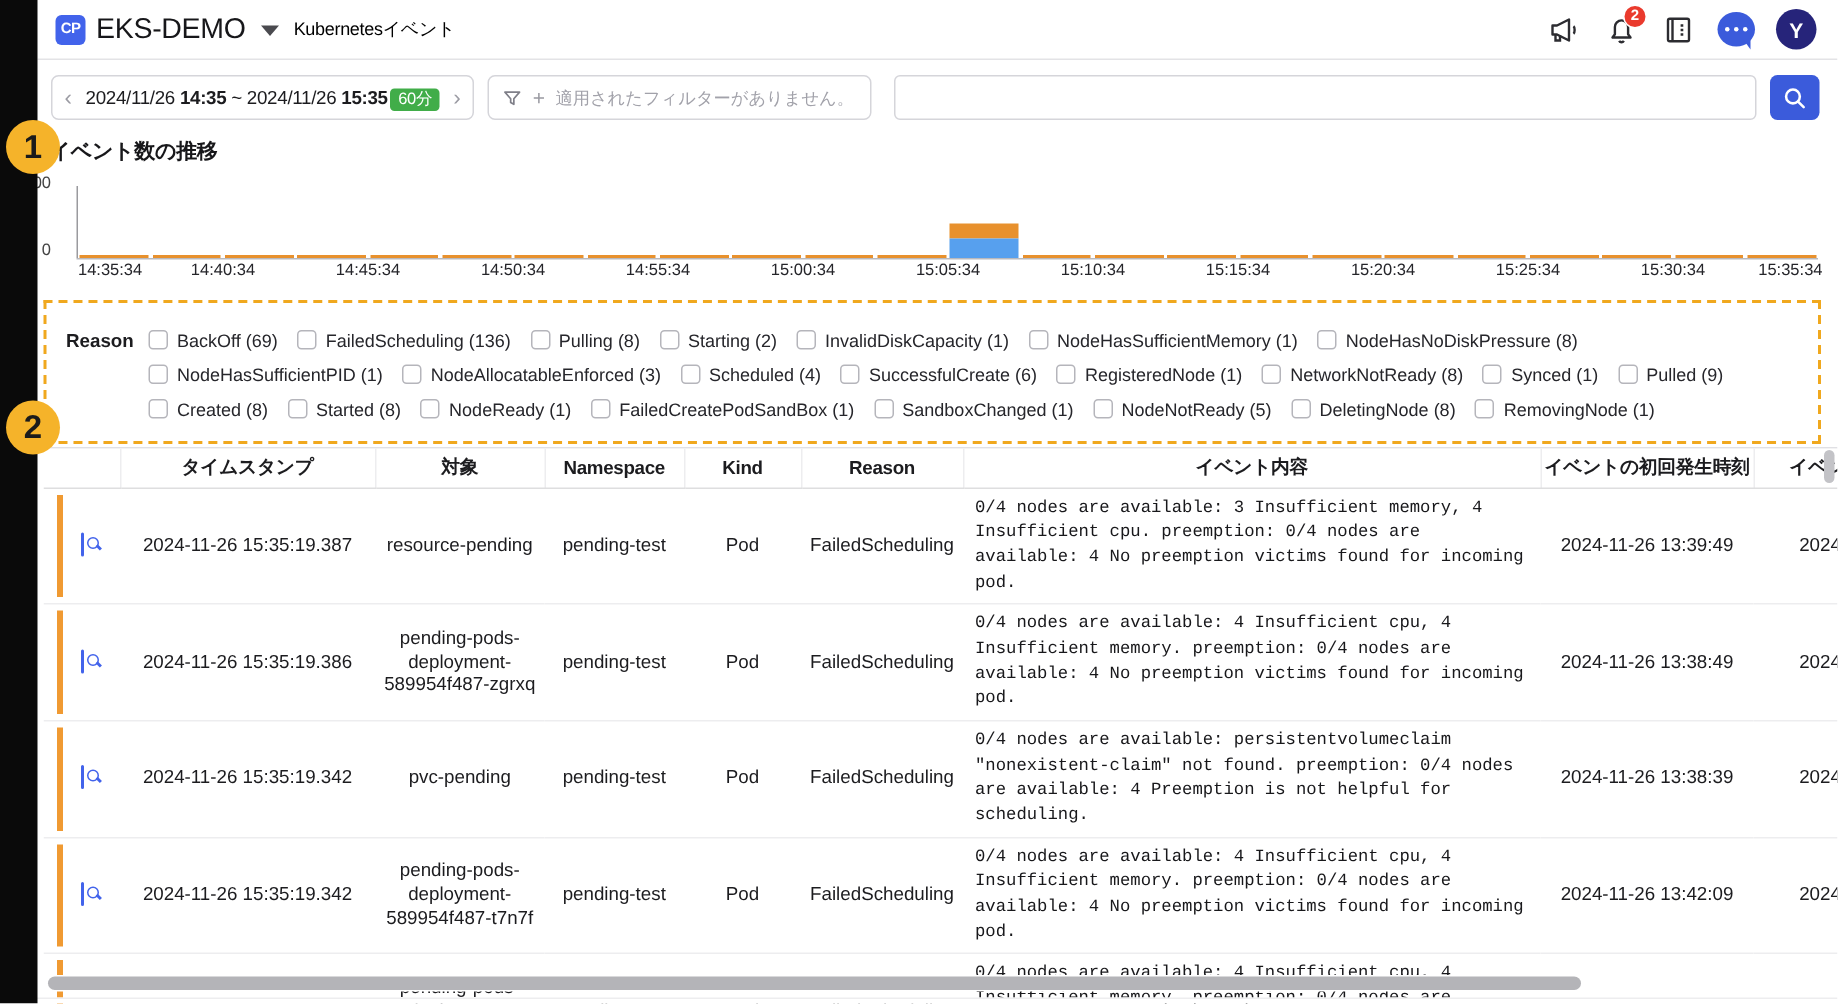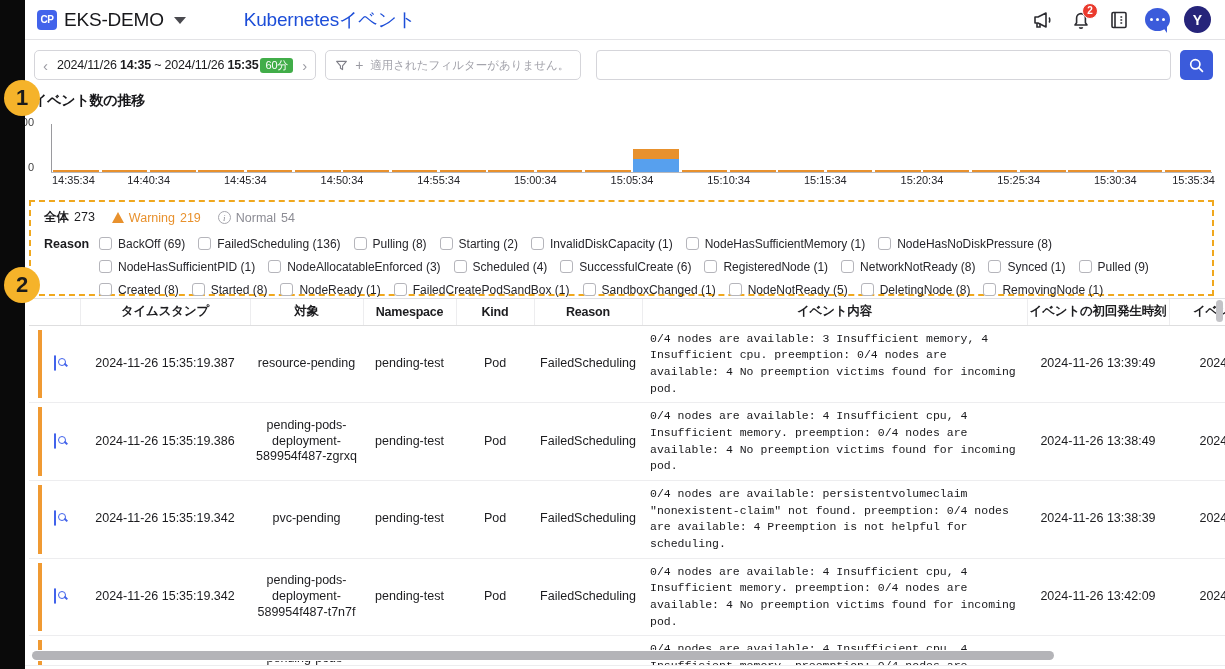--- a/index.html
+++ b/index.html
@@ -39,21 +39,21 @@
     display: flex; align-items: center; justify-content: center;
     letter-spacing: -0.5px; margin-right: 7px;
   }
   .proj-name { font-size: 19px; color: #17171a; letter-spacing: -0.2px; }
   .caret-down {
     margin: 2px 10px 0 10px;
     width: 0; height: 0;
     border-left: 6px solid transparent; border-right: 6px solid transparent;
     border-top: 7px solid #4a4a4f;
   }
-  .page-title { font-size: 19px; color: #1d4ed8; letter-spacing: -0.2px; margin-left: 48px; }
+  .page-title { font-size: 12px; color: #000000; letter-spacing: -0.2px; }
   .topbar-right { margin-left: auto; display: flex; align-items: center; gap: 14px; }
   .ticon { width: 24px; height: 24px; position: relative; display: block; }
   .badge-count {
     position: absolute; right: -5px; top: -5px;
     min-width: 16px; height: 16px; padding: 0 3px;
     background: #ea3a2d; color: #fff; border-radius: 50%;
     font-size: 10px; font-weight: bold;
     display: flex; align-items: center; justify-content: center;
     border: 1.5px solid #fff;
   }
@@ -431,33 +431,20 @@
       <div class="xtick" style="left: 607px;">15:05:34</div>
       <div class="xtick" style="left: 703.667px;">15:10:34</div>
       <div class="xtick" style="left: 800.333px;">15:15:34</div>
       <div class="xtick" style="left: 897px;">15:20:34</div>
       <div class="xtick" style="left: 993.667px;">15:25:34</div>
       <div class="xtick" style="left: 1090.33px;">15:30:34</div>
       <div class="xtick" style="transform: translateX(-100%); left: 1190px;">15:35:34</div>
     </div>
 
   <div class="legendbox">
-    <div class="legend-row1">
-      <span class="lg-all"><b>全体</b><span>273</span></span>
-      <span class="lg-warn">
-        <span class="warn-tri"></span>
-        <span>Warning</span>
-        <span>219</span>
-      </span>
-      <span class="lg-normal">
-        <span class="info-circ">i</span>
-        <span>Normal</span>
-        <span>54</span>
-      </span>
-    </div>
 
     <div class="reason-block">
       <div class="reason-label">Reason</div>
       <div class="reason-items" id="reason-items">
           <label class="chk-item">
             <span class="chk"></span>
             <span>BackOff (69)</span>
           </label>
           <label class="chk-item">
             <span class="chk"></span>

